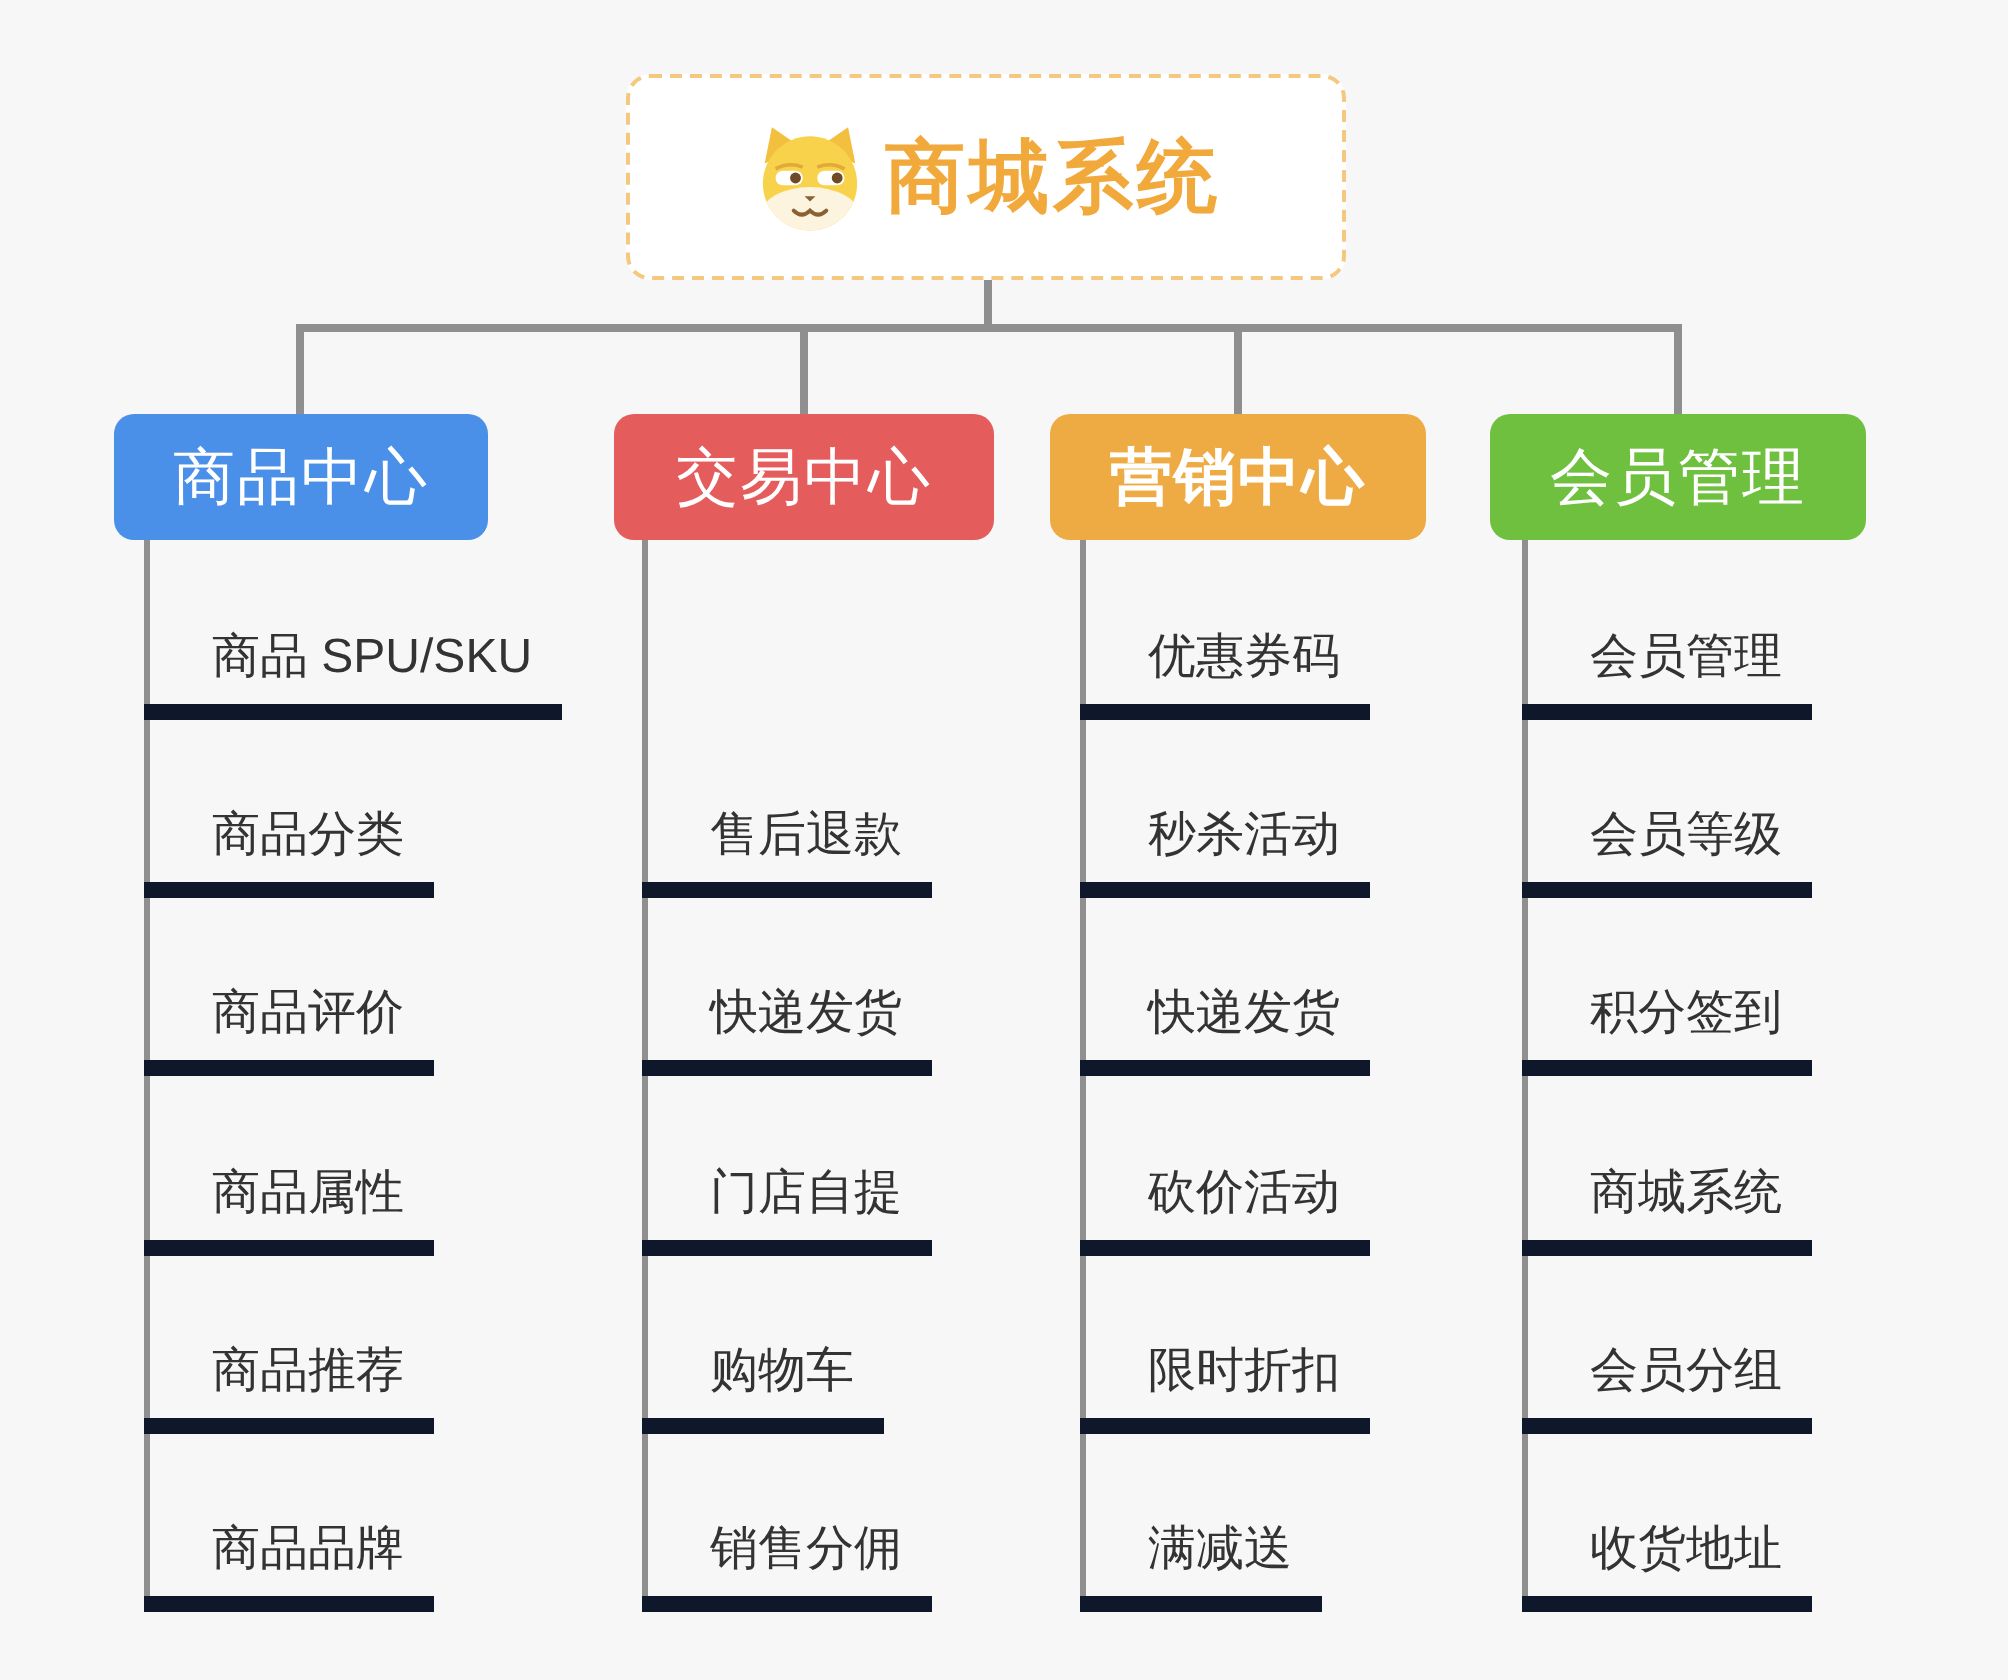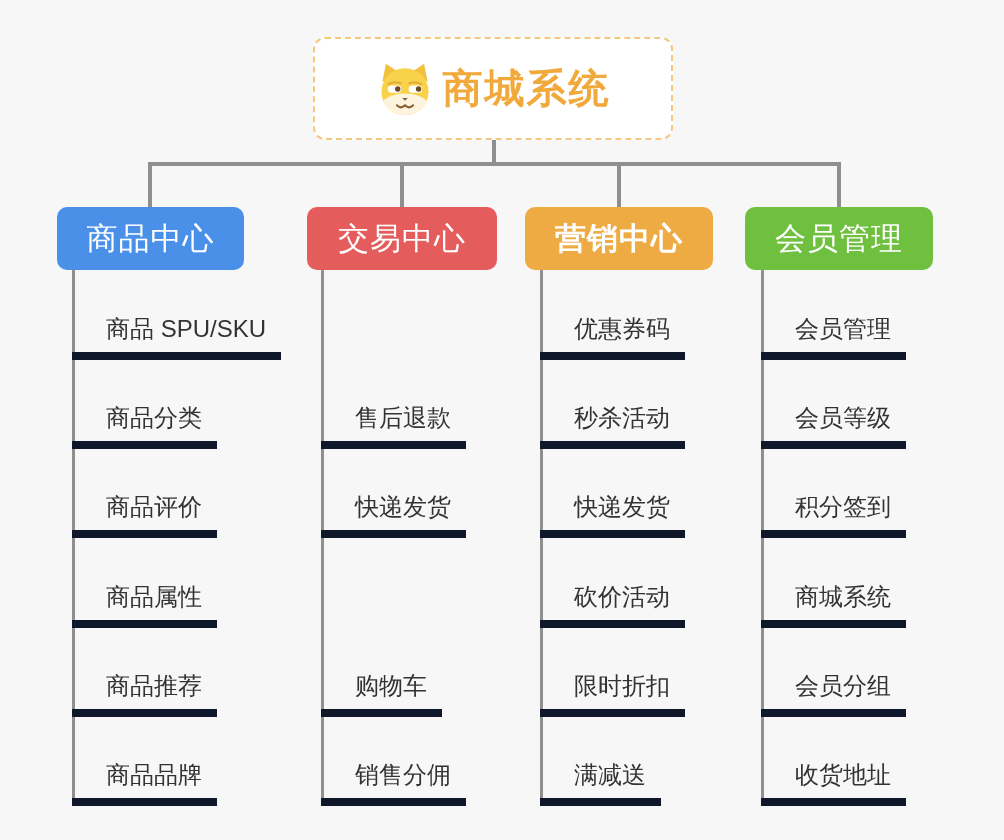--- a/index.html
+++ b/index.html
@@ -105,20 +105,21 @@
 
   <div class="leaf c0 r0">商品 SPU/SKU</div>
   <div class="leaf c0 r1">商品分类</div>
   <div class="leaf c0 r2">商品评价</div>
   <div class="leaf c0 r3">商品属性</div>
   <div class="leaf c0 r4">商品推荐</div>
   <div class="leaf c0 r5">商品品牌</div>
 
   <div class="leaf c1 r1">售后退款</div>
   <div class="leaf c1 r2">快递发货</div>
+  <div class="leaf c1 r3">门店自提</div>
   <div class="leaf c1 r4">购物车</div>
   <div class="leaf c1 r5">销售分佣</div>
 
   <div class="leaf c2 r0">优惠券码</div>
   <div class="leaf c2 r1">秒杀活动</div>
   <div class="leaf c2 r2">快递发货</div>
   <div class="leaf c2 r3">砍价活动</div>
   <div class="leaf c2 r4">限时折扣</div>
   <div class="leaf c2 r5">满减送</div>
 

